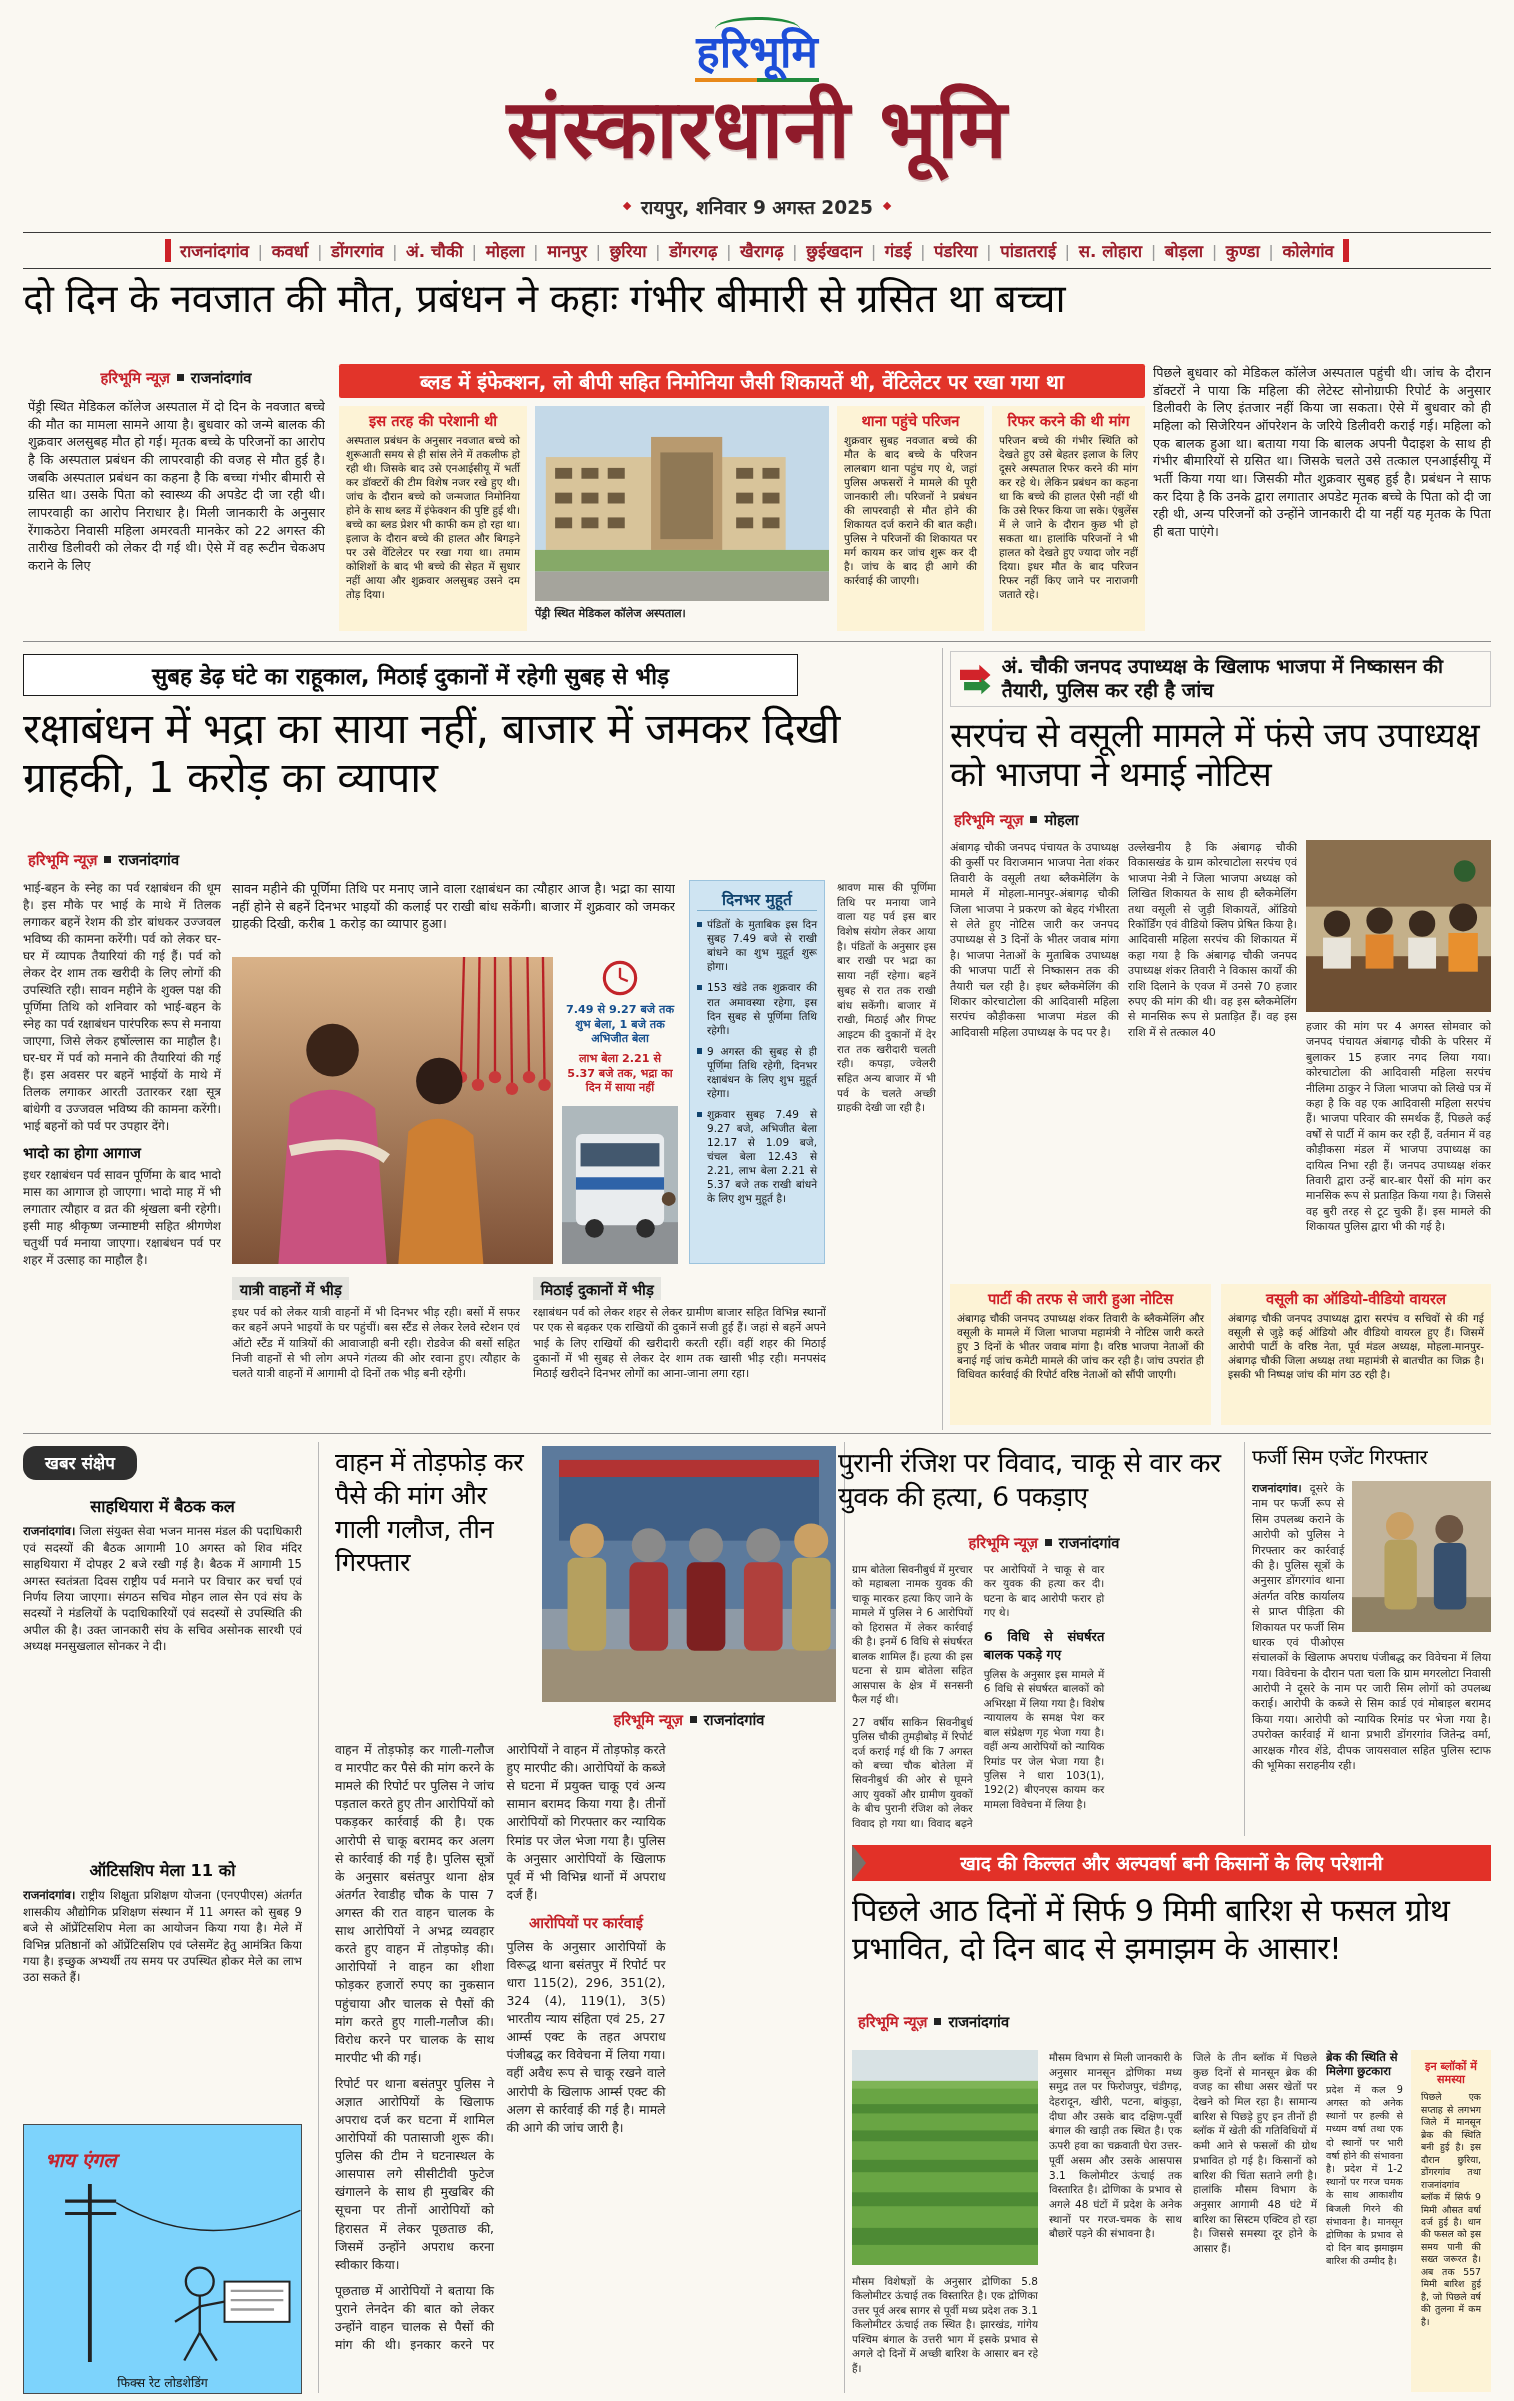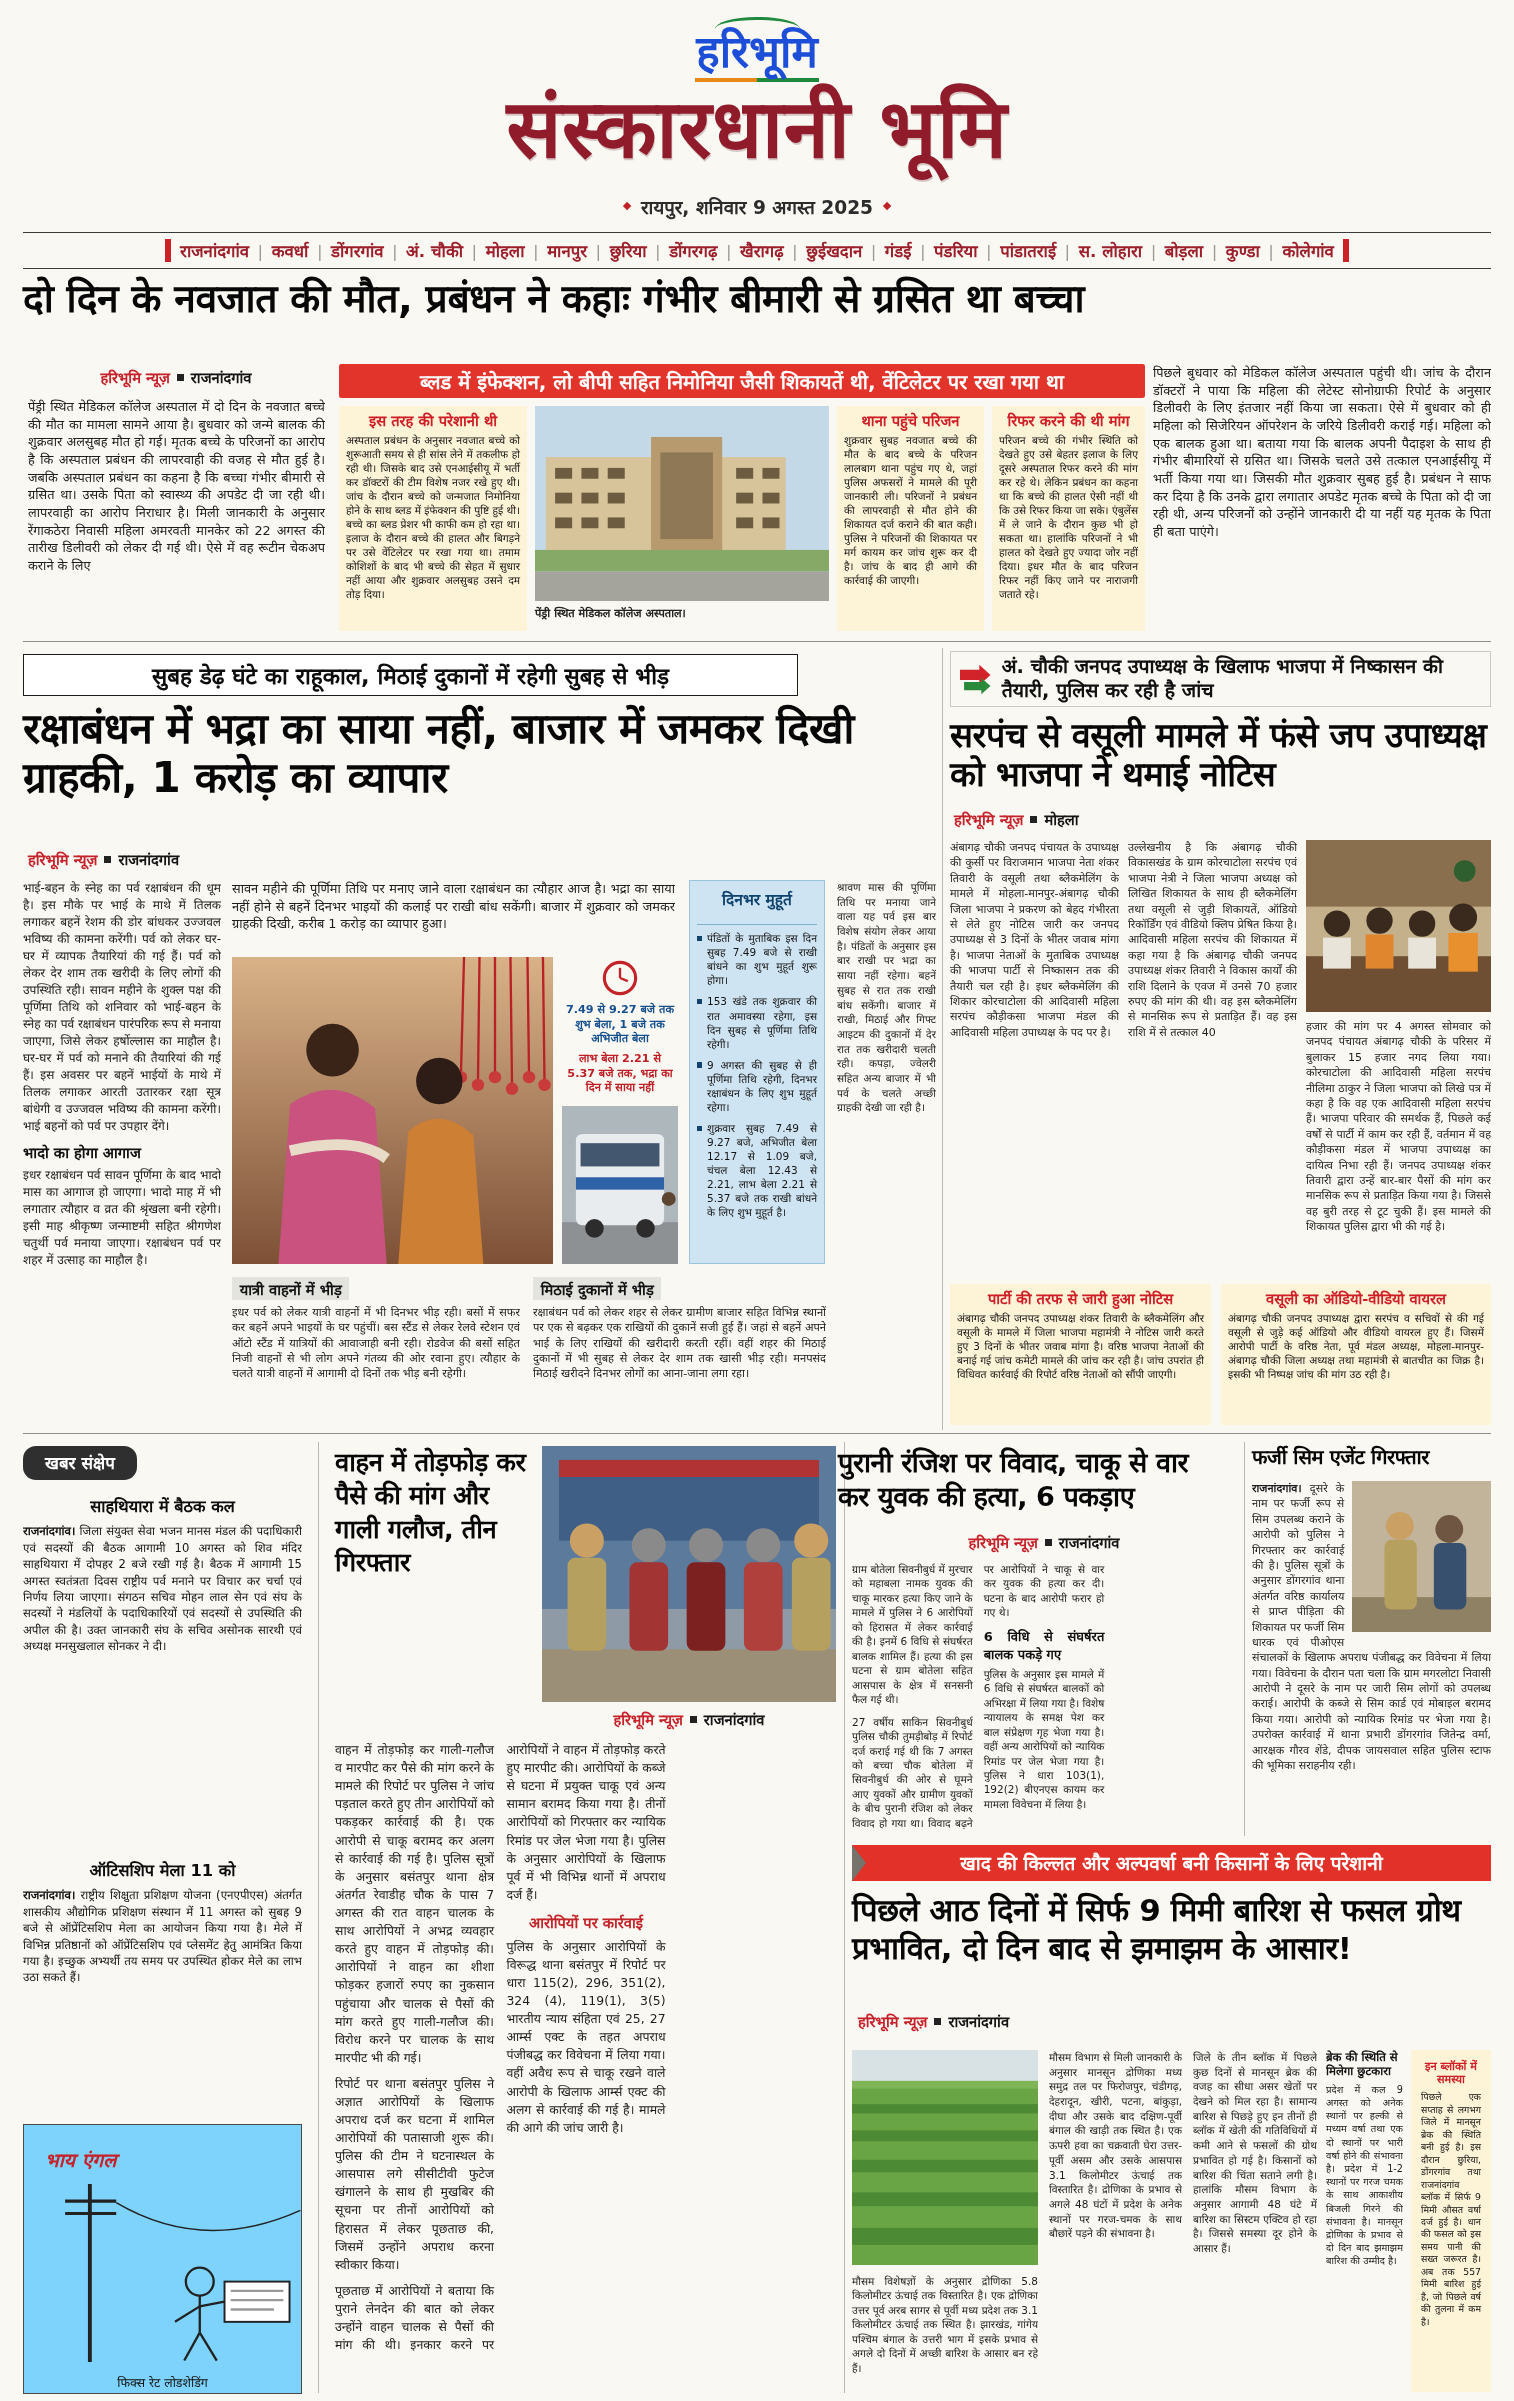--- a/index.html
+++ b/index.html
@@ -1,19 +1,19 @@
 <!DOCTYPE html>
 <html style="font-size:12.4px"><head>
 <meta charset="utf-8">
 <style>
 *{margin:0;padding:0;box-sizing:border-box}
 html,body{width:1514px;height:2401px}
 body{background:#faf8f2;font-family:"DejaVu Sans",sans-serif;color:#141414;position:relative;overflow:hidden}
 .ab{position:absolute}
-.hl{font-weight:700;color:#070707;letter-spacing:-0.4px;line-height:1.12}
+.hl{font-weight:400;color:#070707;letter-spacing:-0.4px;line-height:1.12}
 .body-txt{text-align:justify;color:#1d1d1d;overflow:hidden}
 .byline{display:flex;align-items:center;gap:7px;font-weight:700;font-size:14.7px}
 .byline.center{justify-content:center}
 .byline .ag{color:#c6222b}
 .byline .sq{width:7px;height:7px;background:#222;flex:0 0 auto}
 .cream{background:#fdf3d6;padding:6.2px 7px;overflow:hidden}
 .cream h4{color:#cf1e26;text-align:center;font-size:14.7px;margin-bottom:4.6px;line-height:1.2}
 .cream p{font-size:10.5px;line-height:1.33;text-align:justify}
 .photo{overflow:hidden;background:#ccc}
 .photo svg{width:100%;height:100%;display:block}
@@ -31,21 +31,21 @@
 .logo-arc{width:85px;height:12.4px;border-top:3.9px solid #1f8a3d;border-radius:50% 50% 0 0/100% 100% 0 0;margin:0 auto}
 .logo-txt{font-size:44px;font-weight:700;color:#1d4ed8;line-height:1.05}
 .logo-bar{height:3.9px;width:124px;margin:2.3px auto 0;background:linear-gradient(90deg,#e8891a 0 50%,#1f8a3d 50% 100%)}
 .paper-title{text-align:center;font-size:81px;font-weight:800;color:#8f1b2b;letter-spacing:0.8px;text-shadow:0.8px 1.5px 0 rgba(90,20,30,.22);line-height:1.05}
 .dateline{display:flex;align-items:center;justify-content:center;gap:11px;font-size:18.6px;font-weight:700;color:#2c2c2c}
 .dateline .dm{width:6.2px;height:6.2px;background:#c02127;transform:rotate(45deg)}
 .banner{background:#e2342a;color:#fff;font-weight:800;font-size:20px;display:flex;align-items:center;justify-content:center;border-radius:2.3px}
 .kicker2{border:1.9px solid #1c1c1c;display:flex;align-items:center;justify-content:center;font-weight:800;font-size:22.5px;color:#0d0d0d;background:#fff}
 .kicker3{border:1.2px solid #c9c9c9;display:flex;align-items:center;gap:11px;padding:4.6px 9.3px;font-weight:800;font-size:19.4px;line-height:1.24;color:#101010}
 .bluebox{background:#cfe4f2;border:0.8px solid #9cc3dd;padding:7px;overflow:hidden}
-.bluebox h4{text-align:center;color:#10436e;font-size:15.5px;border-bottom:1.5px solid #7fb0cf;padding-bottom:14px;margin-bottom:6.2px}
+.bluebox h4{text-align:center;color:#10436e;font-size:15.5px;border-bottom:1.5px solid #7fb0cf;padding-bottom:0;margin-bottom:6.2px}
 .bluebox ul{list-style:none}
 .bluebox li{font-size:10.5px;line-height:1.34;text-align:justify;margin-bottom:7px;position:relative;padding-left:10px}
 .bluebox li::before{content:"";position:absolute;left:0;top:4.6px;width:5.4px;height:5.4px;background:#10436e}
 .timebox{text-align:center;padding:3.1px;overflow:hidden}
 .timebox .t1{color:#164f8d;font-weight:700;font-size:11.2px;line-height:1.3;margin-top:3.9px}
 .timebox .t2{color:#bf1e25;font-weight:700;font-size:11.2px;line-height:1.3;margin-top:5.4px}
 .strip{background:#e23128;color:#fff;font-weight:800;font-size:19px;display:flex;align-items:center;justify-content:center;position:relative}
 .strip .notch{position:absolute;left:0;top:0;width:0;height:0;border-top:18px solid transparent;border-bottom:18px solid transparent;border-left:14px solid #76726c}
 .brieflabel{display:inline-block;background:#2f2f2f;color:#fff;font-weight:700;font-size:17px;padding:5.4px 22px;border-radius:13px}
 .brief h4{font-size:16.3px;text-align:center;margin-bottom:6.2px;color:#0d0d0d}

